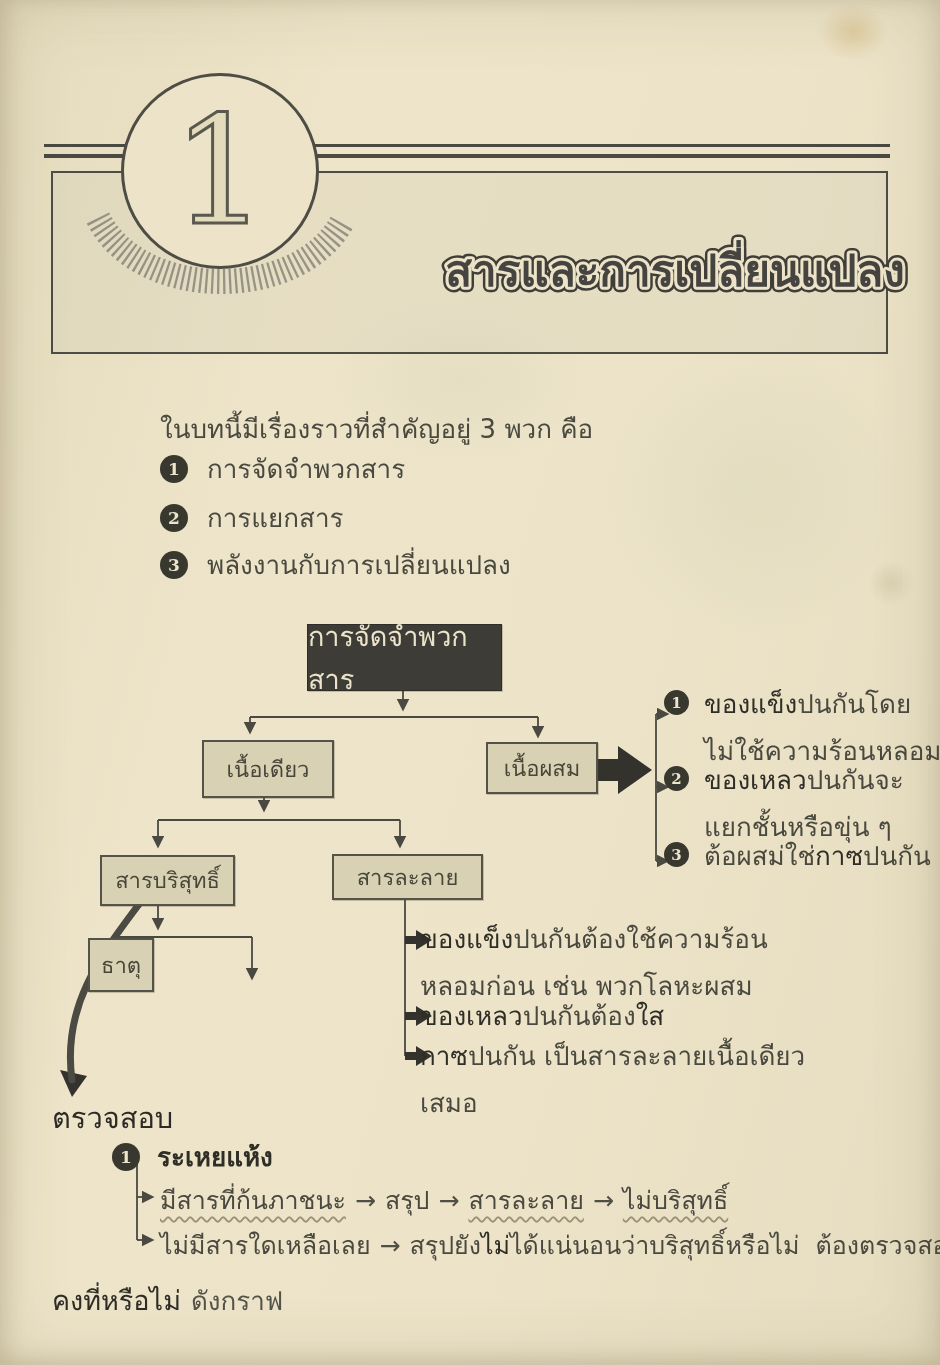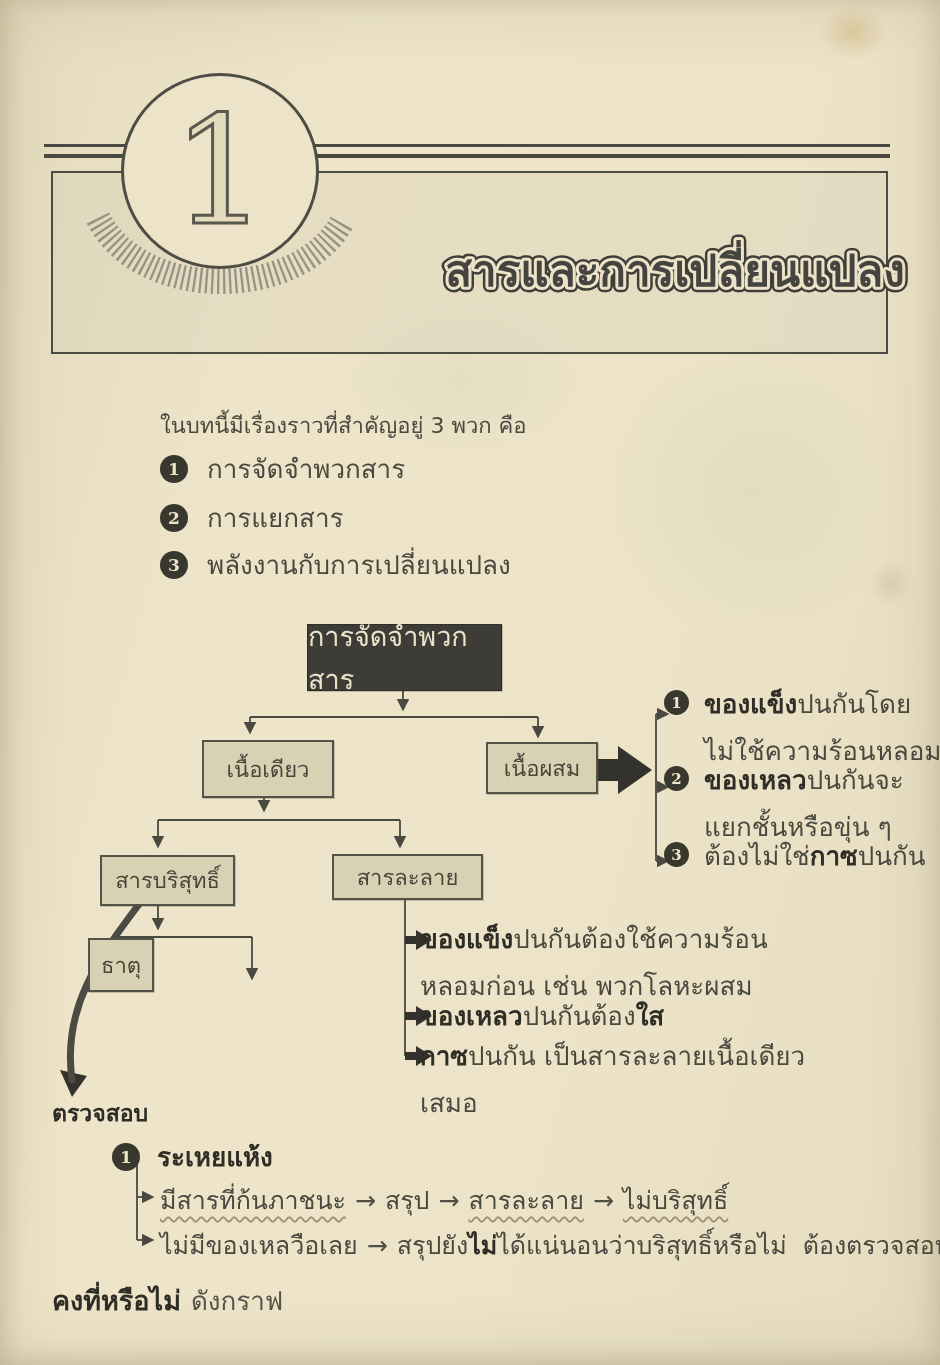--- a/index.html
+++ b/index.html
@@ -22,40 +22,40 @@
   .rule.r2{top:154px;height:3.5px;}
   .hbox{position:absolute;left:51px;top:171px;width:833px;height:179px;border:2px solid #4e4d45;background:rgba(62,60,48,.035);z-index:1;}
   .chapter-circle{position:absolute;left:121px;top:73px;width:192px;height:190px;border:3px solid #4e4d45;border-radius:50%;
     background:#ece3c8;z-index:3;display:flex;align-items:center;justify-content:center;}
   .chapter-num{font-family:"DejaVu Serif","Liberation Serif",serif;font-size:150px;line-height:1;color:#e4dbbd;
     -webkit-text-stroke:3px #5a594f;text-shadow:0 0 1px #5a594f;}
   .crescent-svg{position:absolute;left:60px;top:180px;z-index:2;}
   .title-svg{position:absolute;left:425px;top:226px;z-index:3;}
 
   
-  .lead{position:absolute;left:160px;top:408px;font-size:22px;color:#4a493f;z-index:2;}
+  .lead{position:absolute;left:160px;top:408px;font-size:26px;color:#4a493f;z-index:2;}
   .intro-item{position:absolute;left:160px;display:flex;align-items:center;gap:19px;z-index:2;}
   .ding{display:inline-flex;flex:none;width:28px;height:28px;border-radius:50%;background:#39382f;color:#ece4cb;
     align-items:center;justify-content:center;font-weight:bold;font-size:17px;font-family:"DejaVu Serif","Liberation Serif",serif;}
   .ding.sm{width:25px;height:25px;font-size:15px;}
   .intro-item .lbl{font-size:26px;color:#4a493f;}
 
   
   .connectors{position:absolute;left:0;top:0;z-index:1;pointer-events:none;}
   .dbox{position:absolute;background:#d8d1b4;border:2px solid #54534a;display:flex;align-items:center;justify-content:center;
     font-size:22px;color:#474638;z-index:2;box-shadow:1px 1px 0 rgba(70,65,45,.25);}
   .dbox.root{background:#3d3c37;color:#ebe3ca;border:1px solid #2e2d28;font-size:27px;}
   .note-row{position:absolute;display:flex;gap:15px;align-items:flex-start;z-index:2;}
   .note-row .ding{margin-top:9px;}
   .ntext{font-size:26px;line-height:47px;color:#4a493f;white-space:nowrap;}
-  b,.bld{font-weight:bold;color:#2e2d26;}
+  b,.bld{font-weight:normal;color:#2e2d26;}
   .sol-note{position:absolute;left:420px;font-size:26px;line-height:47px;color:#4a493f;z-index:2;white-space:nowrap;}
 
   
-  .check-h{position:absolute;left:52px;top:1095px;font-size:23px;font-weight:bold;color:#2c2b25;z-index:2;}
+  .check-h{position:absolute;left:52px;top:1095px;font-size:29px;font-weight:normal;color:#2c2b25;z-index:2;}
   .step-row{position:absolute;left:112px;top:1136px;display:flex;align-items:center;gap:17px;z-index:2;}
   .step-row .lbl{font-size:26px;font-weight:bold;color:#2e2d26;}
   .flow{position:absolute;font-size:25px;color:#4a493f;z-index:2;white-space:nowrap;}
   .flow .arr{margin:0 9px;color:#504f45;}
   .wavy{text-decoration-line:underline;text-decoration-style:wavy;text-decoration-color:#9a9279;
     text-decoration-thickness:1.5px;text-underline-offset:7px;margin-top:30px;}
   .closing{position:absolute;left:52px;top:1279px;font-size:26px;z-index:2;}
   .closing .bld{font-size:27px;}
   .closing .rest{margin-left:10px;color:#55544a;}
 </style>
@@ -153,21 +153,21 @@
   <div class="note-row" style="left:664px;top:757px">
     <span class="ding sm">2</span>
     <div class="ntext">
       <div><b>ของเหลว</b><span>ปนกันจะ</span></div>
       <div>แยกชั้นหรือขุ่น ๆ</div>
     </div>
   </div>
   <div class="note-row" style="left:664px;top:833px">
     <span class="ding sm">3</span>
     <div class="ntext">
-      <div><span>ต้องไม่ใช่</span><b>กาซ</b><span>ปนกัน</span></div>
+      <div><span>ต้อผสม่ใช่</span><b>กาซ</b><span>ปนกัน</span></div>
     </div>
   </div>
 
   <div class="sol-note" style="top:916px">
     <div><b>ของแข็ง</b><span>ปนกันต้องใช้ความร้อน</span></div>
     <div>หลอมก่อน เช่น พวกโลหะผสม</div>
   </div>
   <div class="sol-note" style="top:993px">
     <div><b>ของเหลว</b><span>ปนกันต้อง</span><b>ใส</b></div>
   </div>
@@ -180,20 +180,20 @@
   <div class="step-row">
     <span class="ding">1</span>
     <span class="lbl">ระเหยแห้ง</span>
   </div>
 
   <div class="flow" style="left:160px;top:1180px">
     <span class="wavy">มีสารที่ก้นภาชนะ</span><span class="arr">→</span><span>สรุป</span><span class="arr">→</span><span class="wavy">สารละลาย</span><span class="arr">→</span><span class="wavy">ไม่บริสุทธิ์</span>
   </div>
 
   <div class="flow" style="left:160px;top:1225px">
-    <span>ไม่มีของเหลวือเลย</span><span class="arr">→</span><span>สรุปยัง</span><b>ไม่</b><span>ได้แน่นอนว่าบริสุทธิ์หรือไม่</span><span style="white-space:pre">  ต้องตรวจสอบ</span>
+    <span>ไม่มีสารใดเหลือเลย</span><span class="arr">→</span><span>สรุปยัง</span><b>ไม่</b><span>ได้แน่นอนว่าบริสุทธิ์หรือไม่</span><span style="white-space:pre">  ต้องตรวจสอบ</span>
   </div>
 
   <div class="closing">
     <span class="bld">คงที่หรือไม่</span><span class="rest">ดังกราฟ</span>
   </div>
 
 </div>
 
 </body></html>

